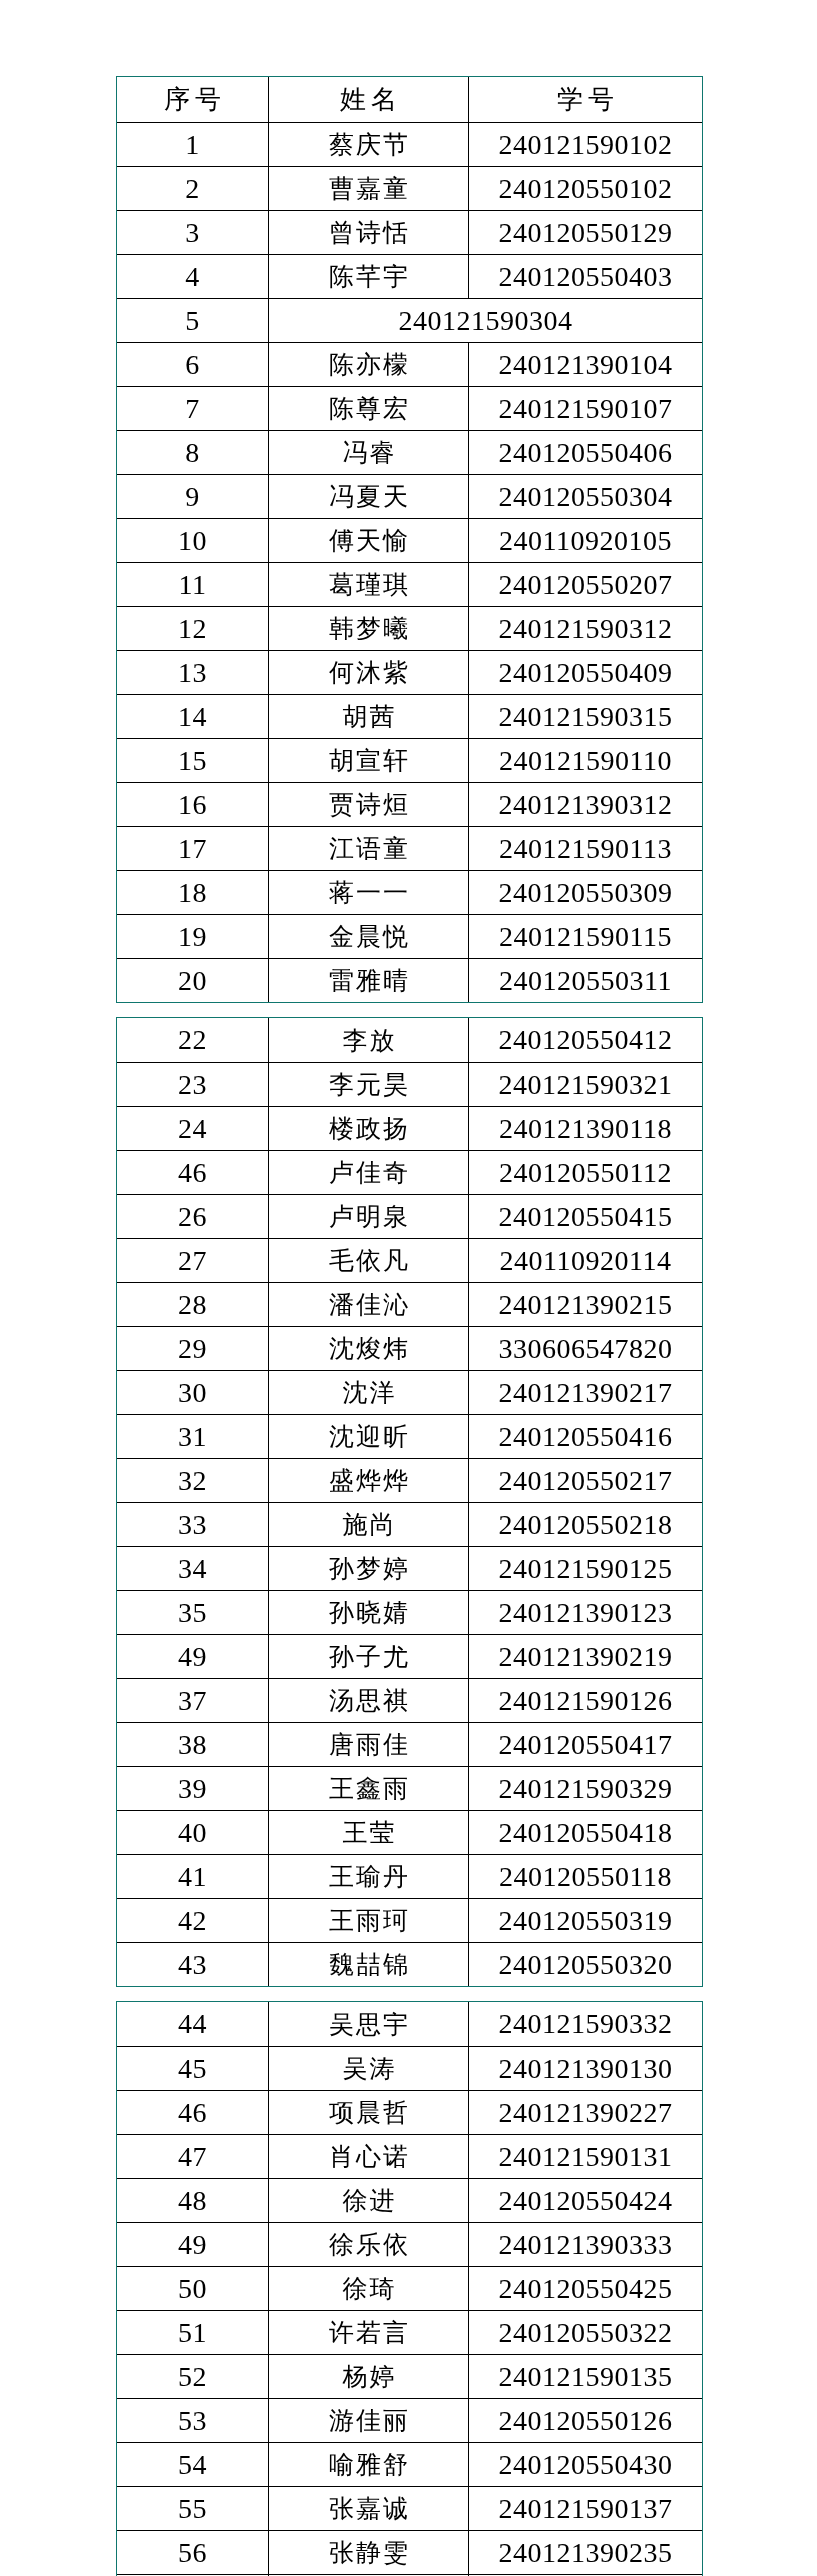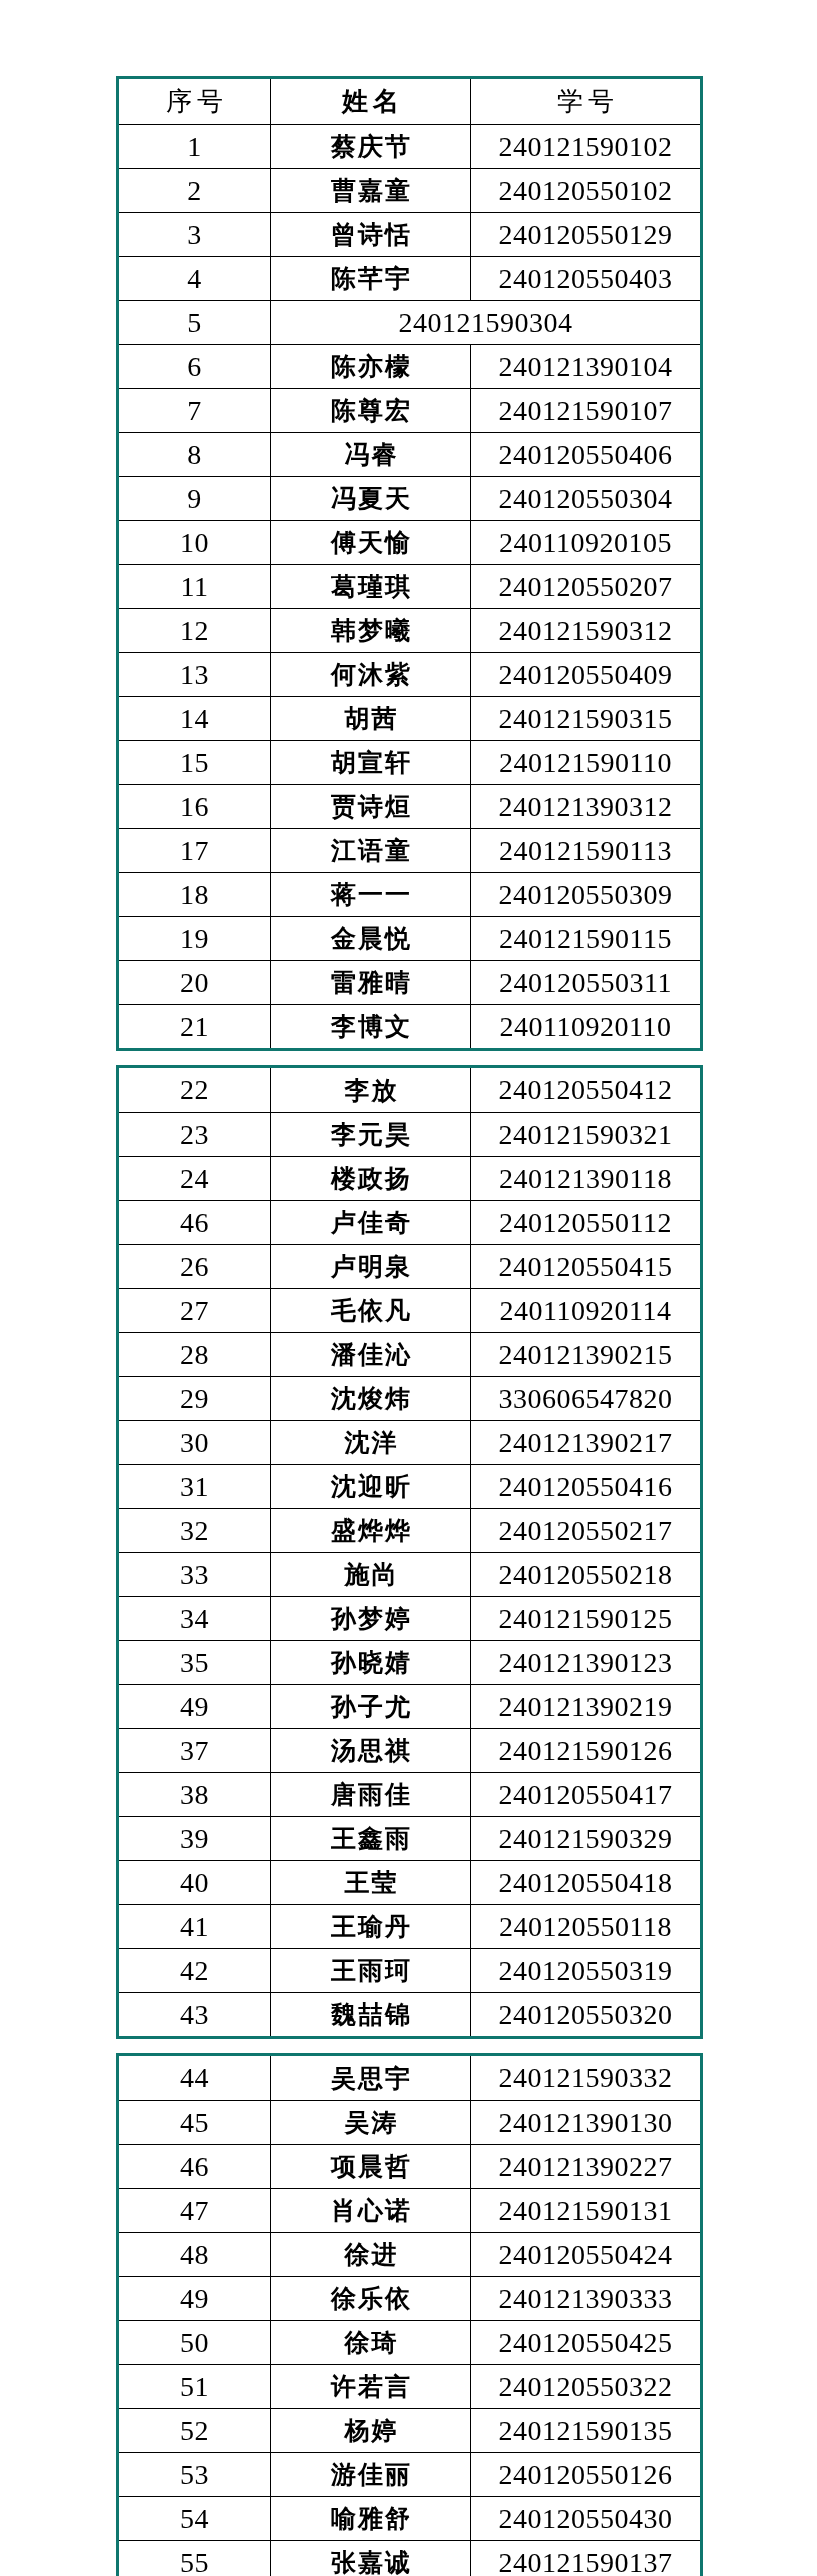--- a/index.html
+++ b/index.html
@@ -11,42 +11,42 @@
     color: #000000;
     font-family: "Liberation Serif", "DejaVu Serif", serif;
   }
   #roster {
     position: absolute;
     left: 116px;
     top: 76px;
     width: 587px;
   }
   .page {
-    border: 3px solid #0f766e;
+    border: 1px solid #0f766e;
     box-sizing: border-box;
     background: #ffffff;
   }
   .page + .page { margin-top: 14px; }
   .row {
     display: flex;
     height: 44px;
     box-sizing: border-box;
   }
   .row + .row { border-top: 1px solid #000000; }
   .header-row { height: 45px; }
   .cell {
     display: flex;
     align-items: center;
     justify-content: center;
     box-sizing: border-box;
     overflow: hidden;
     white-space: nowrap;
   }
   .c1 { width: 152px; border-right: 1px solid #000000; }
-  .c2 { width: 200px; border-right: 1px solid #000000; font-weight: bold; }
+  .c2 { width: 200px; border-right: 1px solid #000000; }
   .c3 { flex: 1; }
   .th   { font-size: 26px; letter-spacing: 5.2px; padding-left: 5.2px; }
   .num  { font-size: 28px; letter-spacing: 0.5px; }
   .cname{ font-size: 25px; letter-spacing: 2.1px; padding-left: 2.1px; }
 </style>
 </head>
 <body>
 
 <div id="roster">
     <div class="page">
@@ -147,25 +147,20 @@
       <div class="row">
         <div class="cell c1 num">19</div>
         <div class="cell c2 cname">金晨悦</div>
         <div class="cell c3 num">240121590115</div>
       </div>
       <div class="row">
         <div class="cell c1 num">20</div>
         <div class="cell c2 cname">雷雅晴</div>
         <div class="cell c3 num">240120550311</div>
       </div>
-      <div class="row">
-        <div class="cell c1 num">21</div>
-        <div class="cell c2 cname">李博文</div>
-        <div class="cell c3 num">240110920110</div>
-      </div>
     </div>
     <div class="page">
       <div class="row">
         <div class="cell c1 num">22</div>
         <div class="cell c2 cname">李放</div>
         <div class="cell c3 num">240120550412</div>
       </div>
       <div class="row">
         <div class="cell c1 num">23</div>
         <div class="cell c2 cname">李元昊</div>

